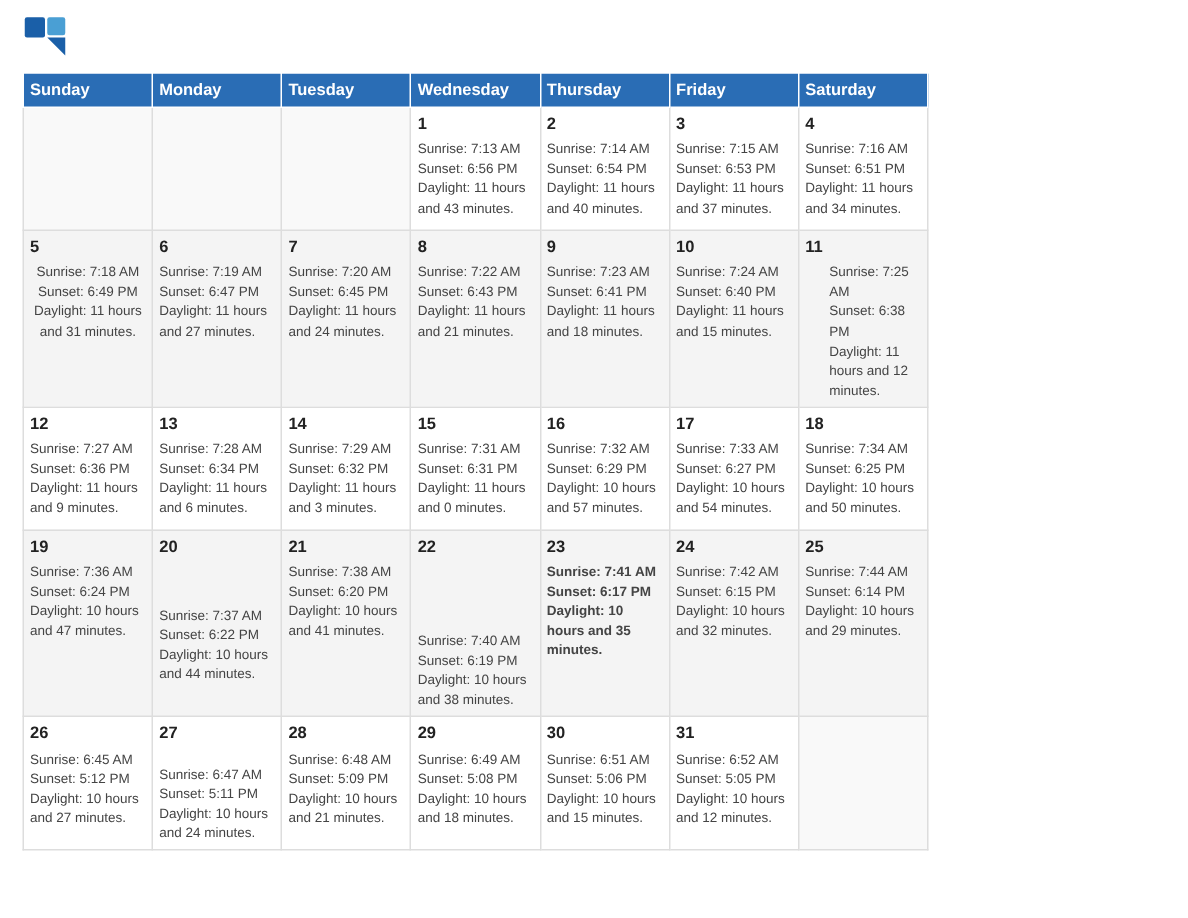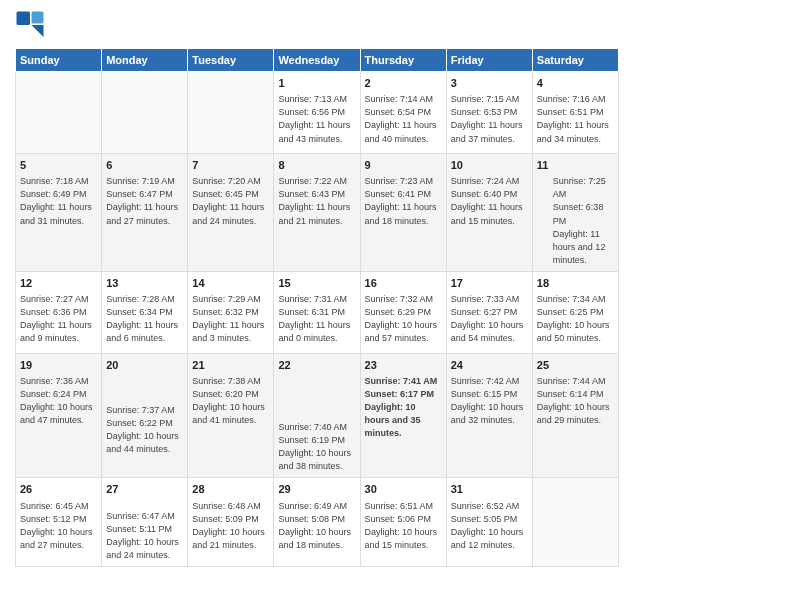--- a/index.html
+++ b/index.html
@@ -159,21 +159,21 @@
           <td>
             <span class="day-num">4</span>
             <div class="day-info" style="white-space: pre-line;">Sunrise: 7:16 AM
 Sunset: 6:51 PM
 Daylight: 11 hours and 34 minutes.</div>
           </td>
         </tr>
         <tr class="row-even">
           <td>
             <span class="day-num">5</span>
-            <div class="day-info" style="white-space: pre-line;">Sunrise: 7:18 AM
+            <div class="day-info" style="white-space: pre-line; text-align: center;">Sunrise: 7:18 AM
 Sunset: 6:49 PM
 Daylight: 11 hours and 31 minutes.</div>
           </td>
           <td>
             <span class="day-num">6</span>
             <div class="day-info" style="white-space: pre-line;">Sunrise: 7:19 AM
 Sunset: 6:47 PM
 Daylight: 11 hours and 27 minutes.</div>
           </td>
           <td>

